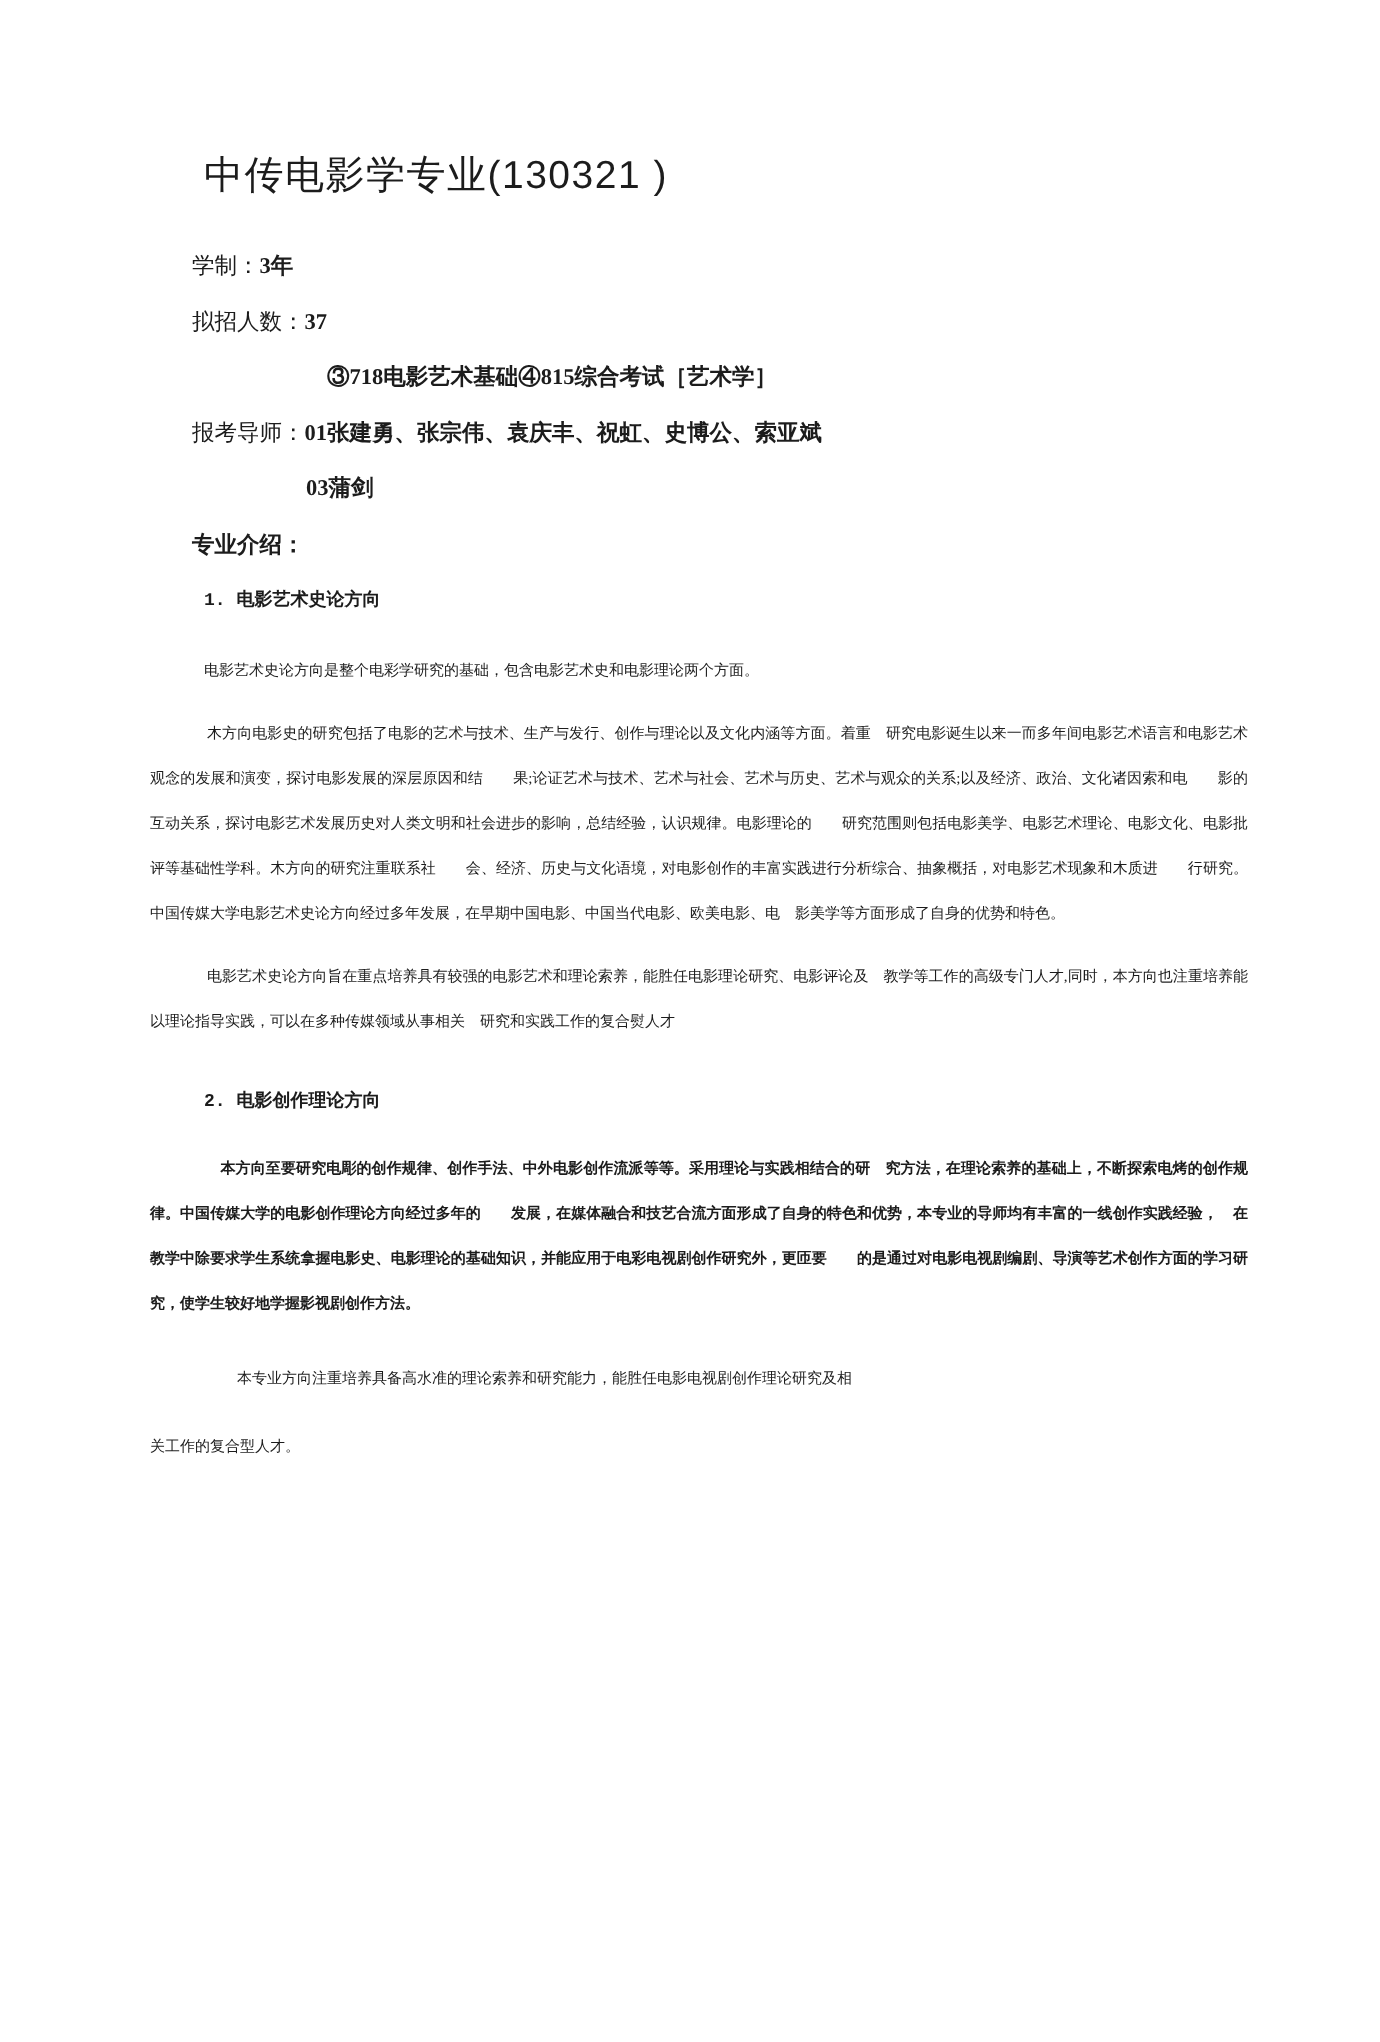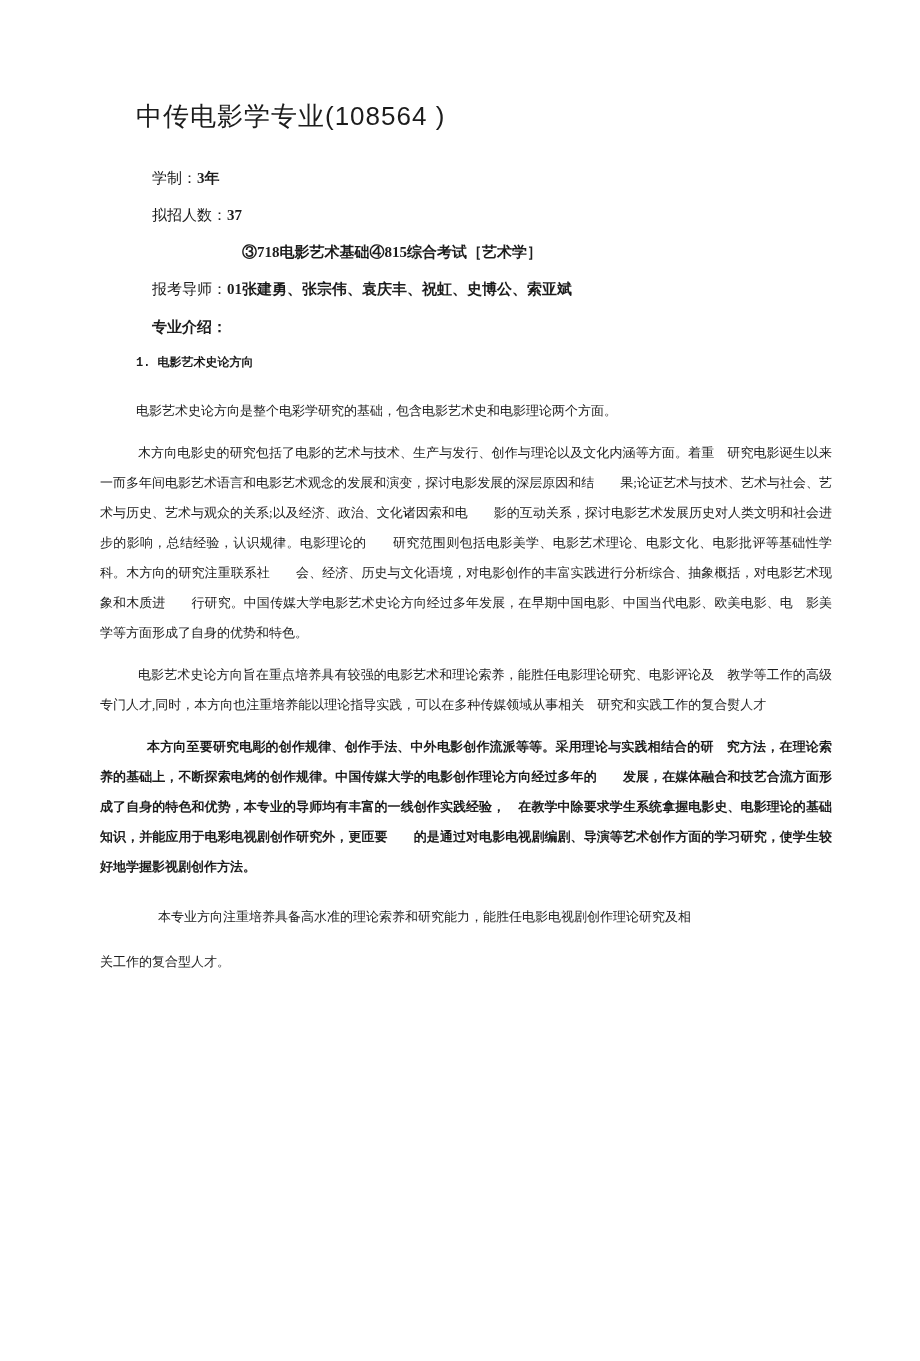--- a/index.html
+++ b/index.html
@@ -20,21 +20,21 @@
   }
   .title {
     font-family: "Liberation Sans", "DejaVu Sans", sans-serif;
     font-size: 26px;
     font-weight: 400;
     line-height: 36px;
     letter-spacing: 1px;
     margin: 0 0 26px 36px;
   }
   .info {
-    margin-left: 52px;
+    margin-left: 28px;
     font-size: 15px;
     line-height: 37px;
   }
   .info-line { white-space: pre-wrap; }
   .info-line .lab { font-weight: 400; }
   .info-line .val { font-weight: 700; }
   .info-line.hang { margin-left: 76px; }
   .info-line.hang2 { margin-left: 90px; }
   .intro-label {
     font-family: "Liberation Sans", "DejaVu Sans", sans-serif;
@@ -43,52 +43,54 @@
   }
   .sec-heading {
     font-family: Liberation Mono, monospace;
     font-size: 12px;
     font-weight: 700;
     line-height: 26px;
     margin: 4px 0 20px 36px;
   }
   .sec-heading.second { margin-top: 24px; margin-bottom: 18px; }
   .body-p {
-    font-size: 13px;
+    font-size: 10px;
     line-height: 30px;
     text-align: justify;
     white-space: pre-wrap;
     margin: 0 0 12px 0;
   }
   .indent-36 { text-indent: 36px; }
   .indent-38 { text-indent: 38px; }
   .indent-47 { text-indent: 47px; font-weight: bold; }
   .indent-58 { text-indent: 58px; }
   .indent-86 { text-indent: 86px; }
   .wide-lines { line-height: 45px; margin-bottom: 0; }
 </style>
 </head>
 <body>
 
 <div class="page">
 
-  <h1 class="title">中传电影学专业(108564 )</h1>
+  <h1 class="title">中传电影学专业(130321 )</h1>
 
   <div class="info">
     <div class="info-line"><span class="lab">学制：</span><span class="val">3年</span></div>
     <div class="info-line"><span class="lab">拟招人数：</span><span class="val">37</span></div>
     <div class="info-line hang2"><span class="val">③718电影艺术基础④815综合考试［艺术学］</span></div>
     <div class="info-line"><span class="lab">报考导师：</span><span class="val">01张建勇、张宗伟、袁庆丰、祝虹、史博公、索亚斌</span></div>
+    <div class="info-line hang"><span class="val">03蒲剑</span></div>
     <div class="info-line"><span class="intro-label">专业介绍：</span></div>
   </div>
 
   <h2 class="sec-heading">1. 电影艺术史论方向</h2>
 
   <p class="body-p indent-36">电影艺术史论方向是整个电彩学研究的基础，包含电影艺术史和电影理论两个方面。</p>
   <p class="body-p indent-38">木方向电影史的研究包括了电影的艺术与技术、生产与发行、创作与理论以及文化内涵等方面。着重　研究电影诞生以来一而多年间电影艺术语言和电影艺术观念的发展和演变，探讨电影发展的深层原因和结　　果;论证艺术与技术、艺术与社会、艺术与历史、艺术与观众的关系;以及经济、政治、文化诸因索和电　　影的互动关系，探讨电影艺术发展历史对人类文明和社会进步的影响，总结经验，认识规律。电影理论的　　研究范围则包括电影美学、电影艺术理论、电影文化、电影批评等基础性学科。木方向的研究注重联系社　　会、经济、历史与文化语境，对电影创作的丰富实践进行分析综合、抽象概括，对电影艺术现象和木质进　　行研究。中国传媒大学电影艺术史论方向经过多年发展，在早期中国电影、中国当代电影、欧美电影、电　影美学等方面形成了自身的优势和特色。</p>
   <p class="body-p indent-38">电影艺术史论方向旨在重点培养具有较强的电影艺术和理论索养，能胜任电影理论研究、电影评论及　教学等工作的高级专门人才,同时，本方向也注重培养能以理论指导实践，可以在多种传媒领域从事相关　研究和实践工作的复合熨人才</p>
 
+  <h2 class="sec-heading second">2. 电影创作理论方向</h2>
 
   <p class="body-p indent-47">本方向至要研究电彫的创作规律、创作手法、中外电影创作流派等等。采用理论与实践相结合的研　究方法，在理论索养的基础上，不断探索电烤的创作规律。中国传媒大学的电影创作理论方向经过多年的　　发展，在媒体融合和技艺合流方面形成了自身的特色和优势，本专业的导师均有丰富的一线创作实践经验，　在教学中除要求学生系统拿握电影史、电影理论的基础知识，并能应用于电彩电视剧创作研究外，更匝要　　的是通过对电影电视剧编剧、导演等艺术创作方面的学习研究，使学生较好地学握影视剧创作方法。</p>
   <p class="body-p indent-58 wide-lines">本专业方向注重培养具备高水准的理论索养和研究能力，能胜任电影电视剧创作理论研究及相
 关工作的复合型人才。</p>
 
 </div>
 
 </body></html>

